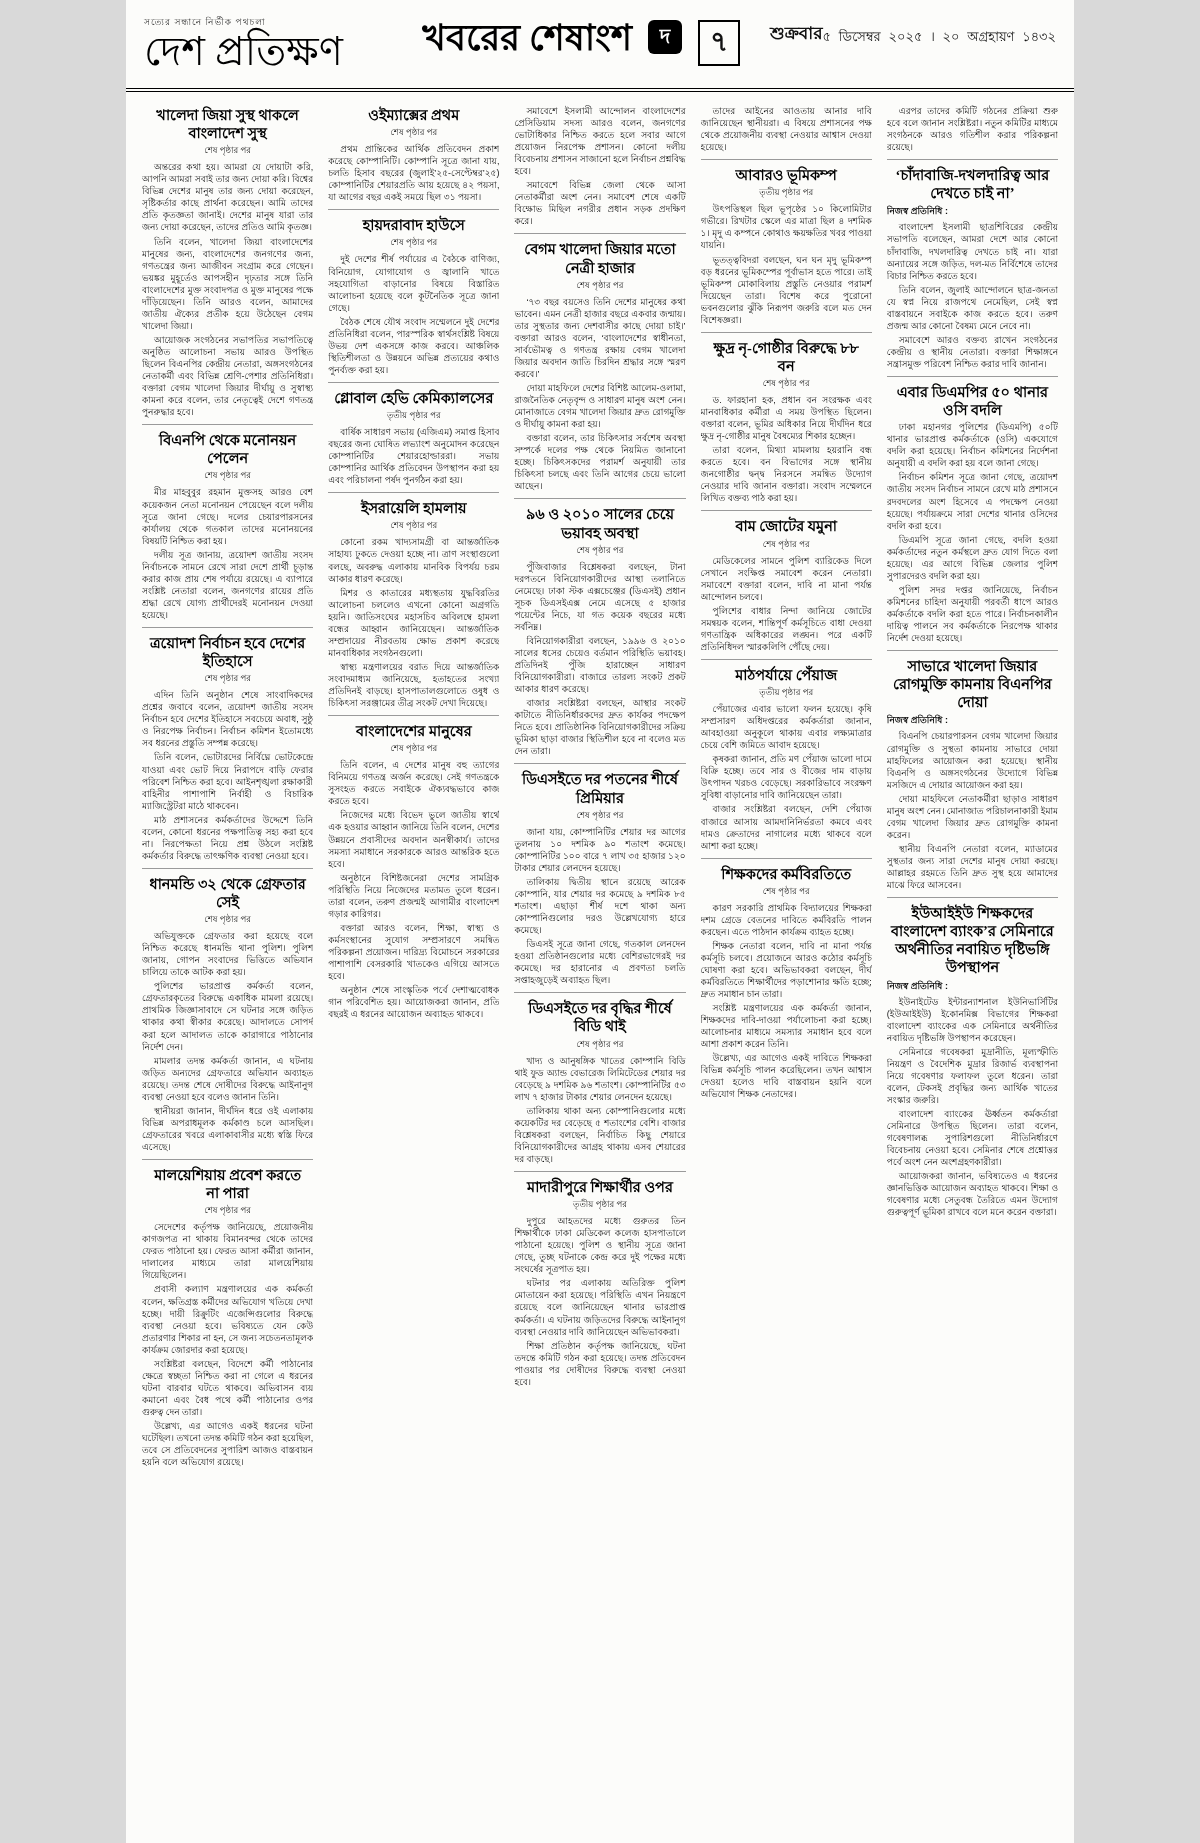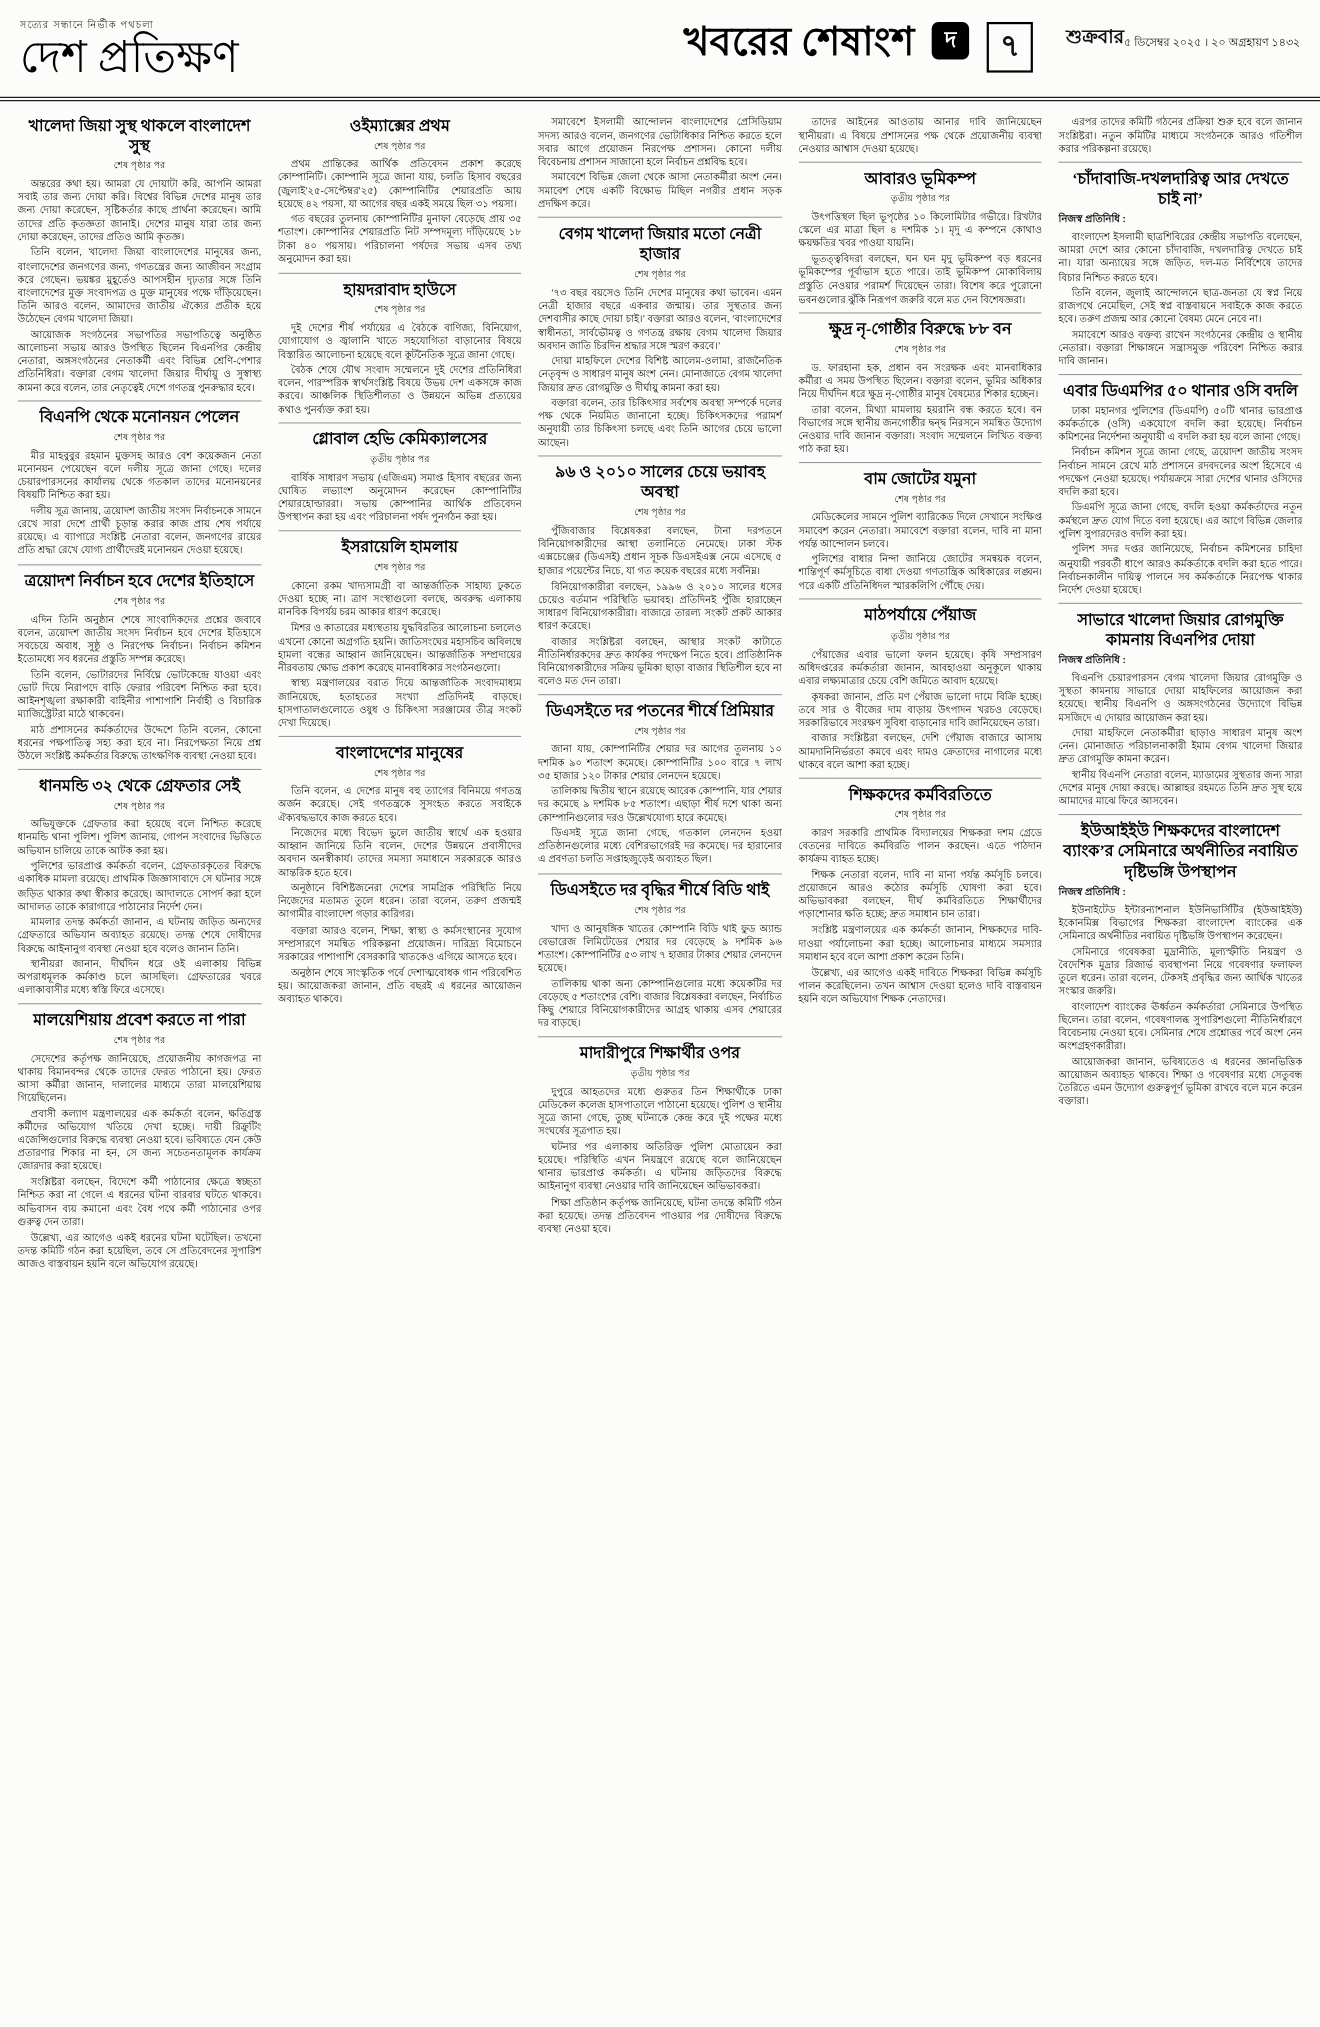--- a/index.html
+++ b/index.html
@@ -1,18 +1,18 @@
 <!DOCTYPE html>
 <html lang="bn"><head>
 <meta charset="utf-8">
 <style>
   * { margin:0; padding:0; box-sizing:border-box; }
   html,body { background:#d9d9d9; }
   .page {
-    width:1200px; height:1843px; margin:0 auto;
+    width:948px; height:1843px; margin:0 auto;
     background:#fcfcfa; color:#111;
     font-family:"Liberation Sans","DejaVu Sans",sans-serif;
     overflow:hidden; position:relative;
   }
   
   .masthead {
     height:92px; display:flex; align-items:center;
     padding:6px 18px 8px 18px;
     border-bottom:4px double #000;
   }
@@ -32,21 +32,21 @@
     display:flex; align-items:center; justify-content:center;
     font-size:20px; font-weight:bold;
   }
   .page-number-box {
     min-width:42px; height:46px; border:2px solid #000;
     display:flex; align-items:center; justify-content:center;
     font-size:28px; font-weight:bold; padding:0 6px;
   }
   .date-block { display:flex; align-items:flex-end; margin-left:14px; }
   .weekday { font-size:17px; font-weight:bold; }
-  .date-line { font-size:10px; margin-top:3px; white-space:nowrap; }
+  .date-line { font-size:13px; margin-top:3px; white-space:nowrap;font-family:Liberation Mono, monospace; }
   
   .columns {
     display:flex; gap:15px;
     height:1751px; padding:10px 16px 12px 16px;
   }
   .col { flex:1 1 0; overflow:hidden; height:100%; min-width:0; }
   article.article { padding-top:3px; }
   article.article + article.article { border-top:1px solid #9a9a9a; margin-top:6px; padding-top:5px; }
   .headline {
     font-family:"Liberation Serif","DejaVu Serif",serif;
@@ -120,21 +120,20 @@
           <p class="para">প্রবাসী কল্যাণ মন্ত্রণালয়ের এক কর্মকর্তা বলেন, ক্ষতিগ্রস্ত কর্মীদের অভিযোগ খতিয়ে দেখা হচ্ছে। দায়ী রিক্রুটিং এজেন্সিগুলোর বিরুদ্ধে ব্যবস্থা নেওয়া হবে। ভবিষ্যতে যেন কেউ প্রতারণার শিকার না হন, সে জন্য সচেতনতামূলক কার্যক্রম জোরদার করা হয়েছে।</p>
           <p class="para">সংশ্লিষ্টরা বলছেন, বিদেশে কর্মী পাঠানোর ক্ষেত্রে স্বচ্ছতা নিশ্চিত করা না গেলে এ ধরনের ঘটনা বারবার ঘটতে থাকবে। অভিবাসন ব্যয় কমানো এবং বৈধ পথে কর্মী পাঠানোর ওপর গুরুত্ব দেন তারা।</p>
           <p class="para">উল্লেখ্য, এর আগেও একই ধরনের ঘটনা ঘটেছিল। তখনো তদন্ত কমিটি গঠন করা হয়েছিল, তবে সে প্রতিবেদনের সুপারিশ আজও বাস্তবায়ন হয়নি বলে অভিযোগ রয়েছে।</p>
         </article>
       </div>
       <div class="col">
         <article class="article">
           <h3 class="headline">ওইম্যাক্সের প্রথম</h3>
           <div class="kicker">শেষ পৃষ্ঠার পর</div>
           <p class="para">প্রথম প্রান্তিকের আর্থিক প্রতিবেদন প্রকাশ করেছে কোম্পানিটি। কোম্পানি সূত্রে জানা যায়, চলতি হিসাব বছরের (জুলাই’২৫-সেপ্টেম্বর’২৫) কোম্পানিটির শেয়ারপ্রতি আয় হয়েছে ৪২ পয়সা, যা আগের বছর একই সময়ে ছিল ৩১ পয়সা।</p>
-          <p class="para">গত বছরের তুলনায় কোম্পানিটির মুনাফা বেড়েছে প্রায় ৩৫ শতাংশ। কোম্পানির শেয়ারপ্রতি নিট সম্পদমূল্য দাঁড়িয়েছে ১৮ টাকা ৪০ পয়সায়। পরিচালনা পর্ষদের সভায় এসব তথ্য অনুমোদন করা হয়।</p>
         </article>
         <article class="article">
           <h3 class="headline">হায়দরাবাদ হাউসে</h3>
           <div class="kicker">শেষ পৃষ্ঠার পর</div>
           <p class="para">দুই দেশের শীর্ষ পর্যায়ের এ বৈঠকে বাণিজ্য, বিনিয়োগ, যোগাযোগ ও জ্বালানি খাতে সহযোগিতা বাড়ানোর বিষয়ে বিস্তারিত আলোচনা হয়েছে বলে কূটনৈতিক সূত্রে জানা গেছে।</p>
           <p class="para">বৈঠক শেষে যৌথ সংবাদ সম্মেলনে দুই দেশের প্রতিনিধিরা বলেন, পারস্পরিক স্বার্থসংশ্লিষ্ট বিষয়ে উভয় দেশ একসঙ্গে কাজ করবে। আঞ্চলিক স্থিতিশীলতা ও উন্নয়নে অভিন্ন প্রত্যয়ের কথাও পুনর্ব্যক্ত করা হয়।</p>
         </article>
         <article class="article">
           <h3 class="headline">গ্লোবাল হেভি কেমিক্যালসের</h3>
           <div class="kicker">তৃতীয় পৃষ্ঠার পর</div>

